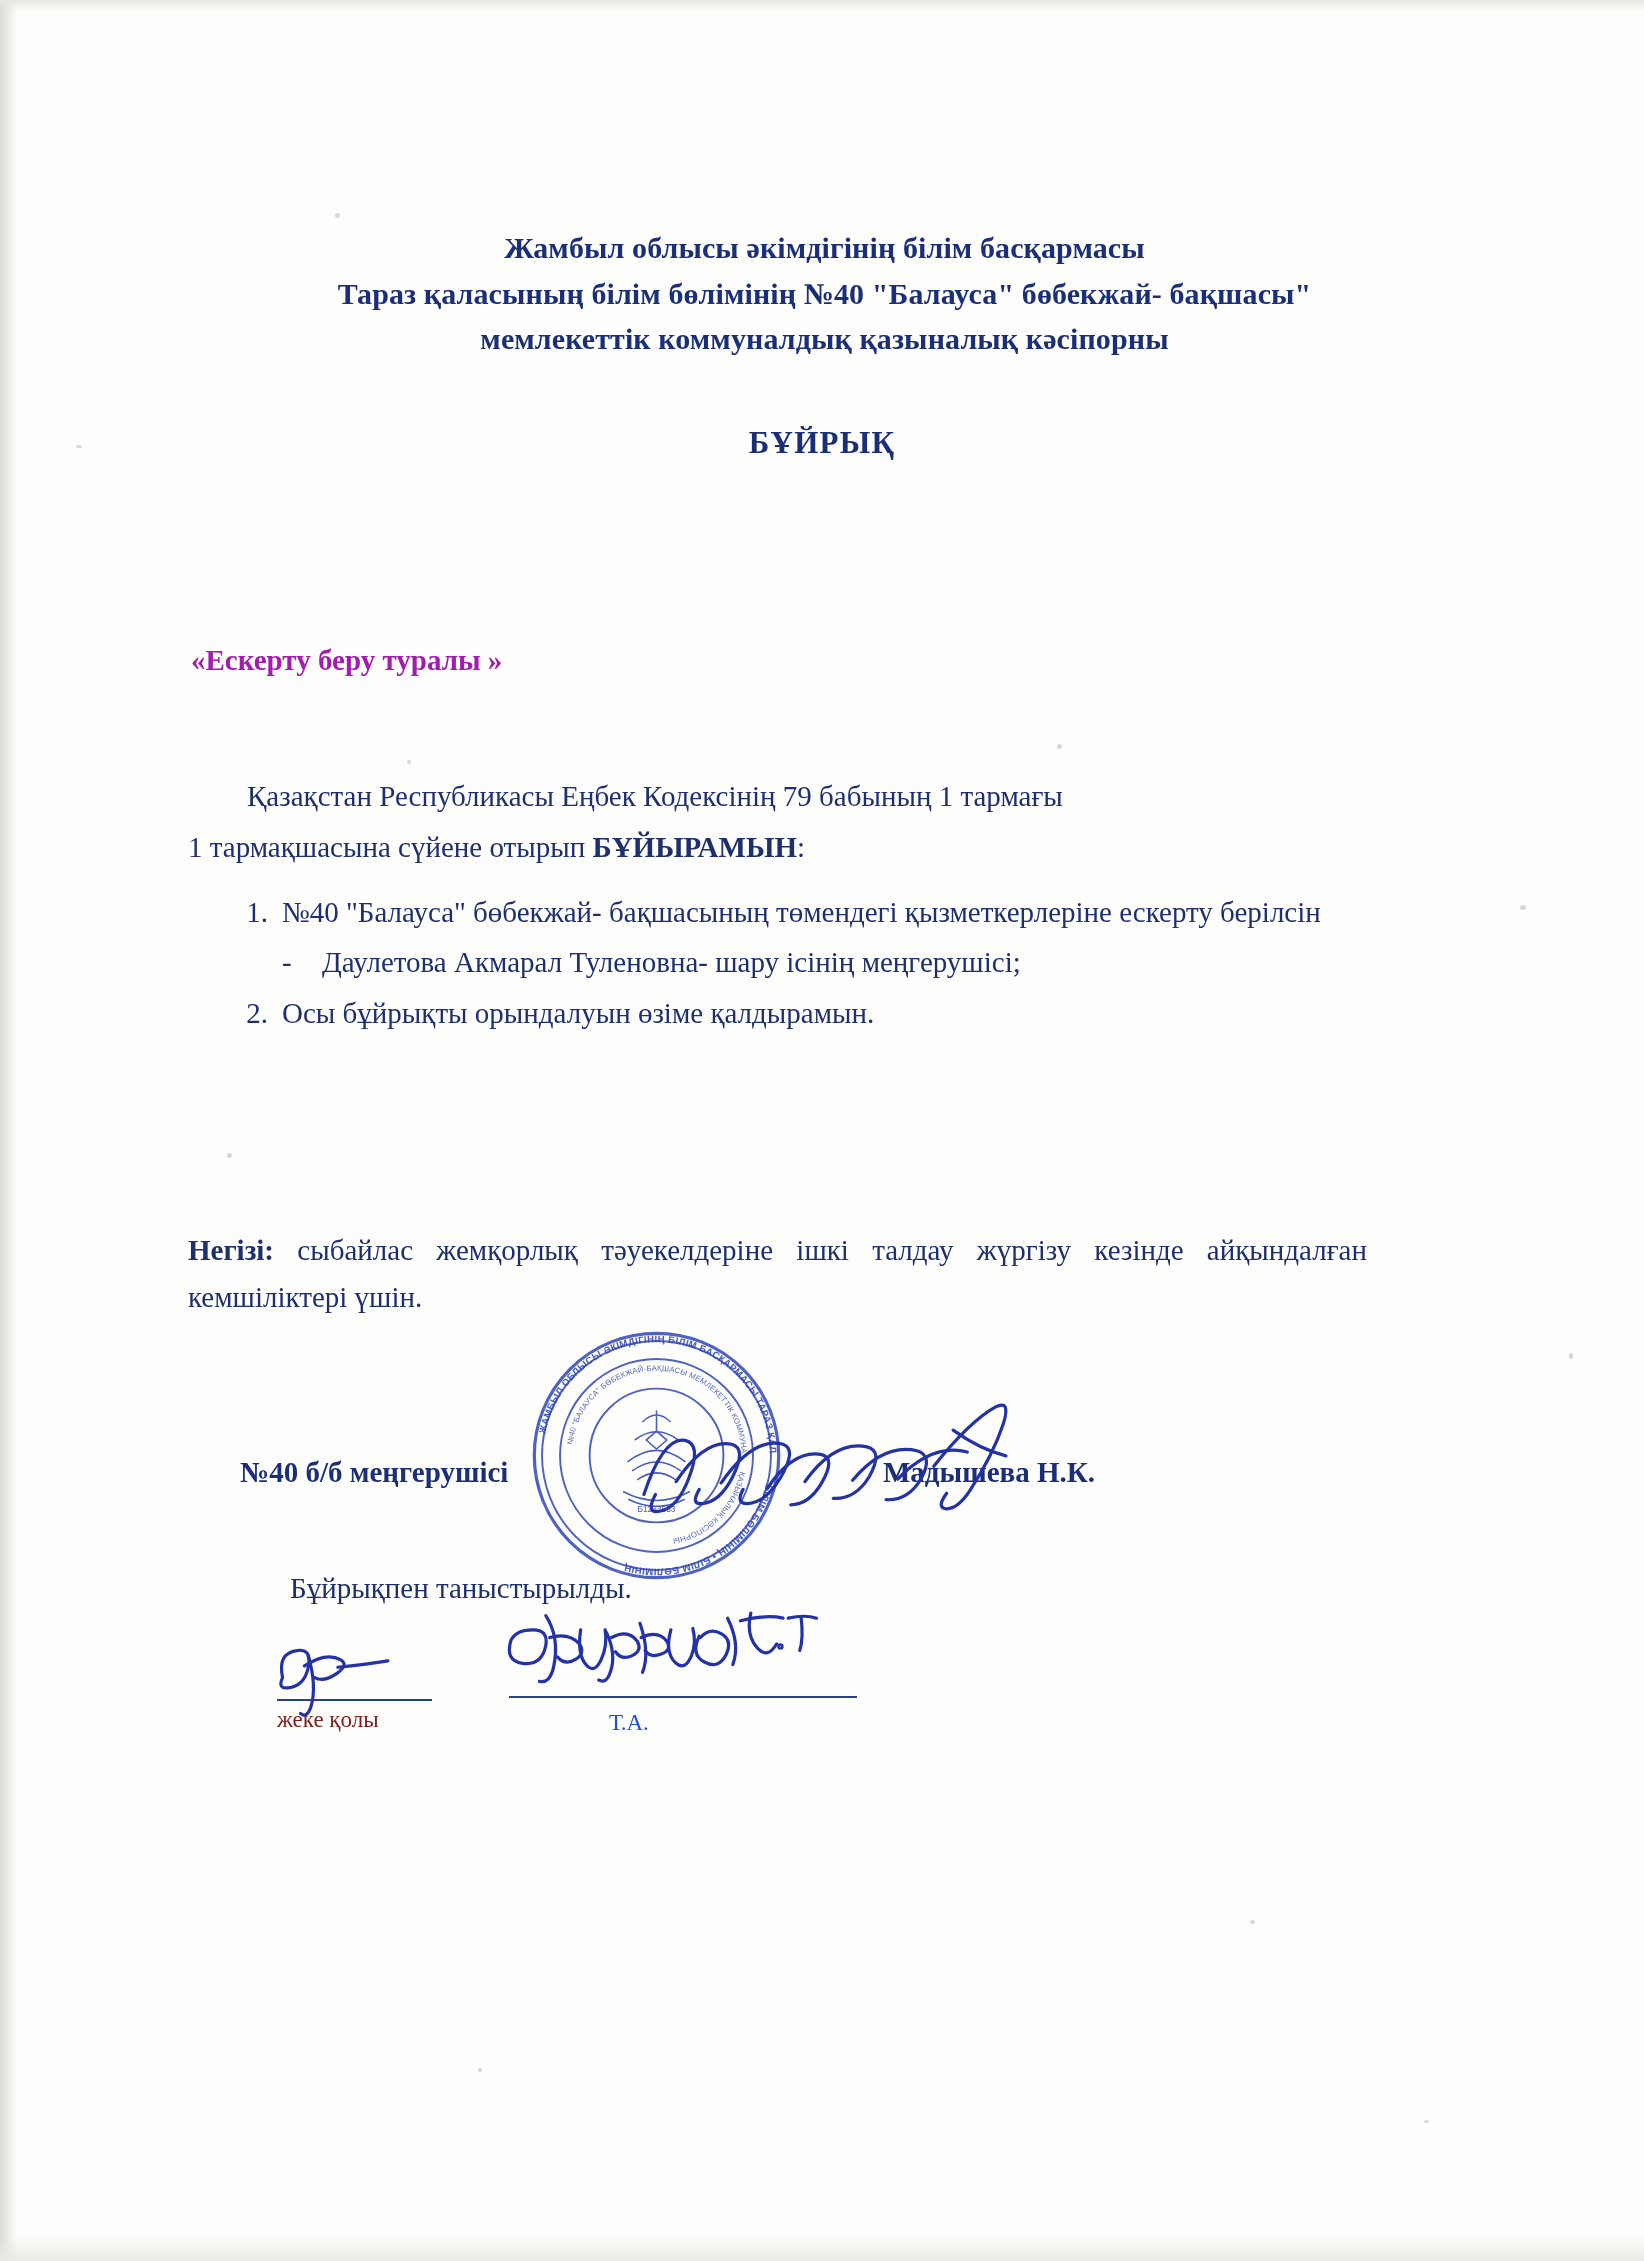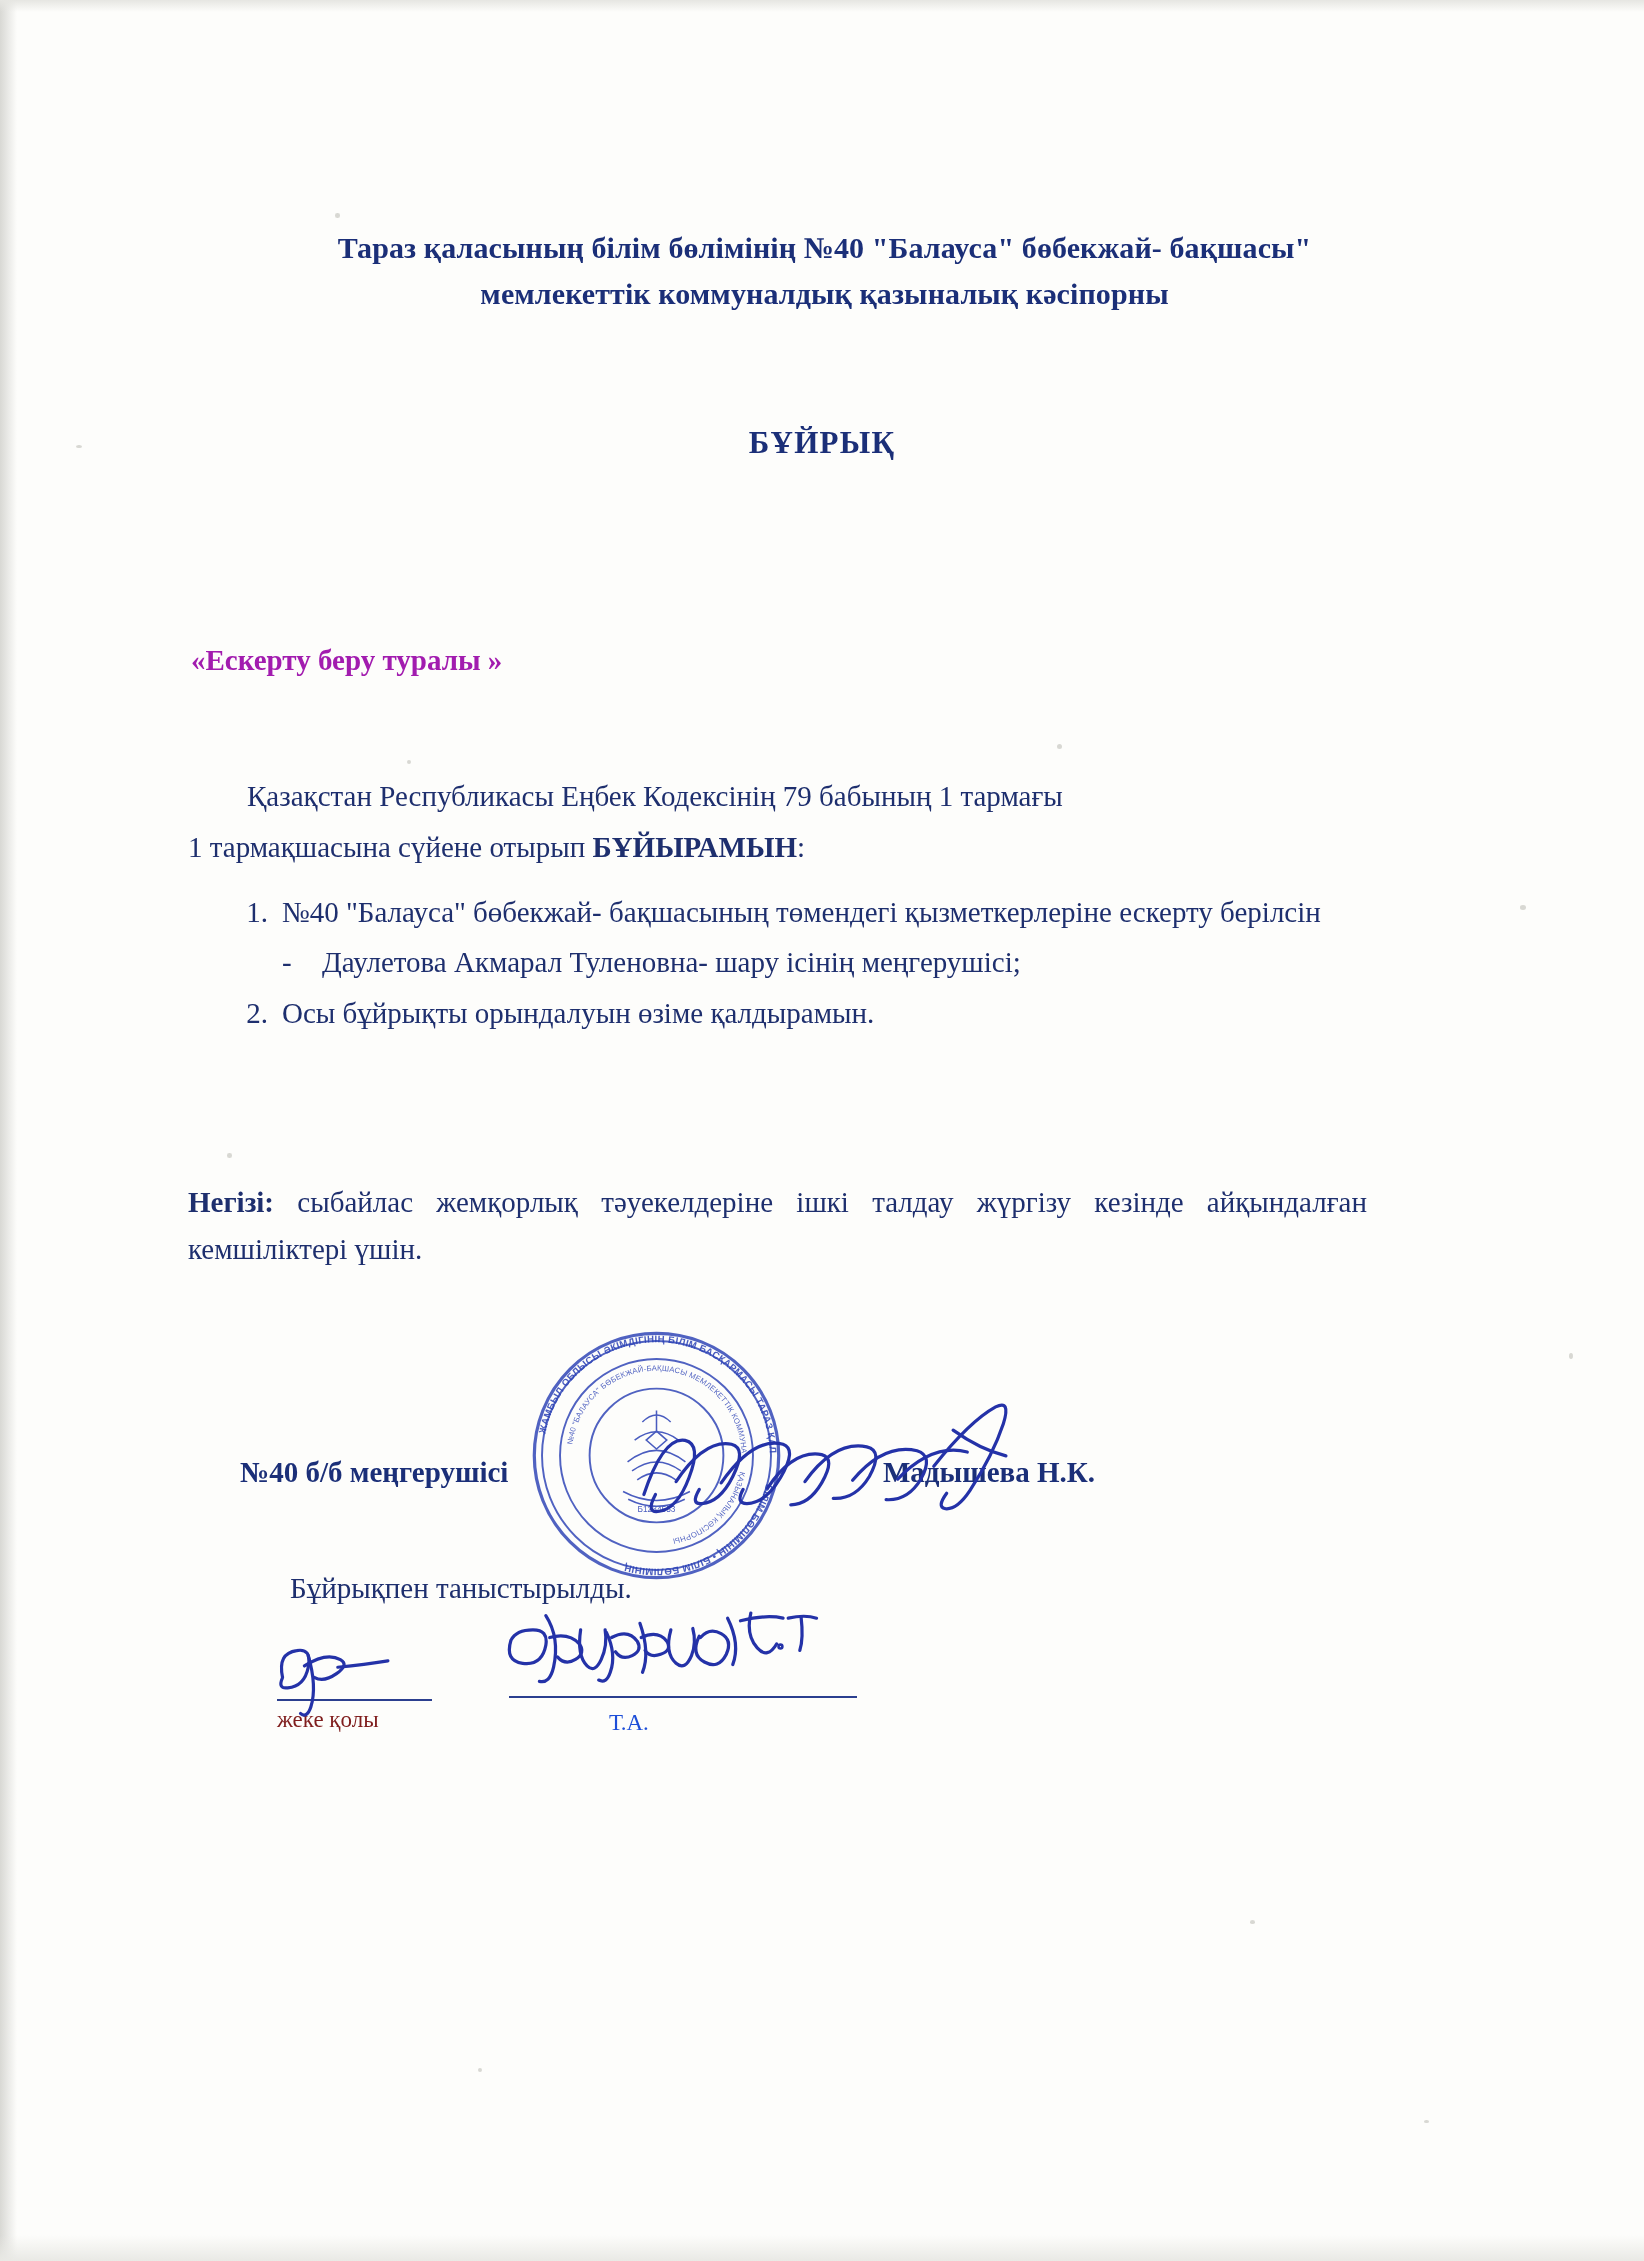--- a/index.html
+++ b/index.html
@@ -153,21 +153,21 @@
     padding-left: 50px;
   }
   .sub-dash .dash {
     width: 40px;
     flex: 0 0 40px;
   }
 
   .basis {
     position: absolute;
     left: 188px;
-    top: 1179px;
+    top: 1227px;
     width: 1179px;
     font-size: 29px;
     line-height: 1.62;
     color: #1e2f6e;
   }
   .basis p { margin: 0 0 2.6px 0; text-align: justify; }
 
   
   .sign-line {
     position: absolute;
@@ -258,20 +258,21 @@
   <div class="speck" style="left:1520px; top:905px; width:5.8px;  height:4.5px;"></div>
   <div class="speck" style="left:227px;  top:1153px; width:4.5px;  height:4.5px;"></div>
   <div class="speck" style="left:1569px; top:1353px; width:3.9px;  height:5.8px;"></div>
   <div class="speck" style="left:1250px; top:1920px; width:5.2px;  height:3.9px;"></div>
   <div class="speck" style="left:478px;  top:2068px; width:3.9px;  height:3.9px;"></div>
   <div class="speck" style="left:1424px; top:2120px; width:4.5px;  height:3.2px;"></div>
 
   <div class="content">
 
     <div class="org-header">
+      <div>Жамбыл облысы әкімдігінің білім басқармасы</div>
       <div>Тараз қаласының білім бөлімінің №40 "Балауса" бөбекжай- бақшасы"</div>
       <div>мемлекеттік коммуналдық қазыналық кәсіпорны</div>
     </div>
 
     <div class="order-word">БҰЙРЫҚ</div>
 
 
     <div class="subject">«Ескерту беру туралы »</div>
 
     <div class="body-block">

